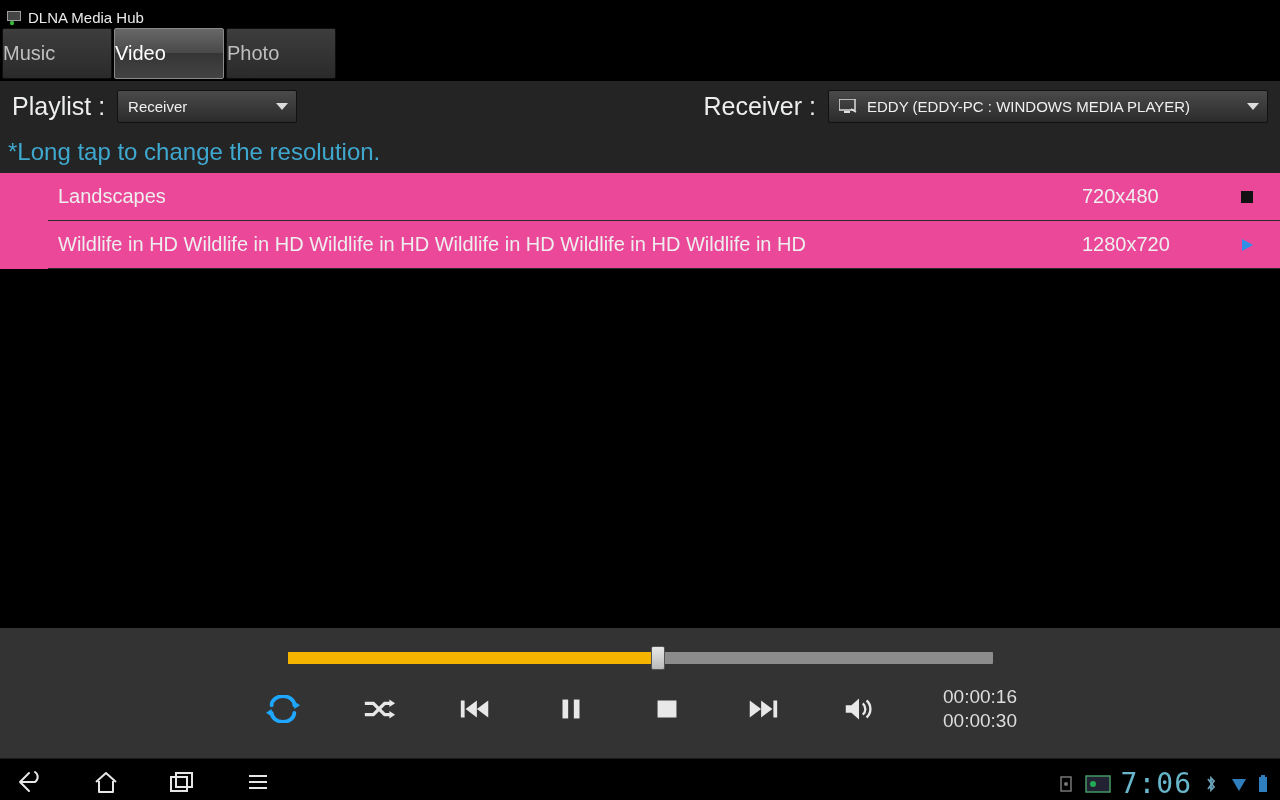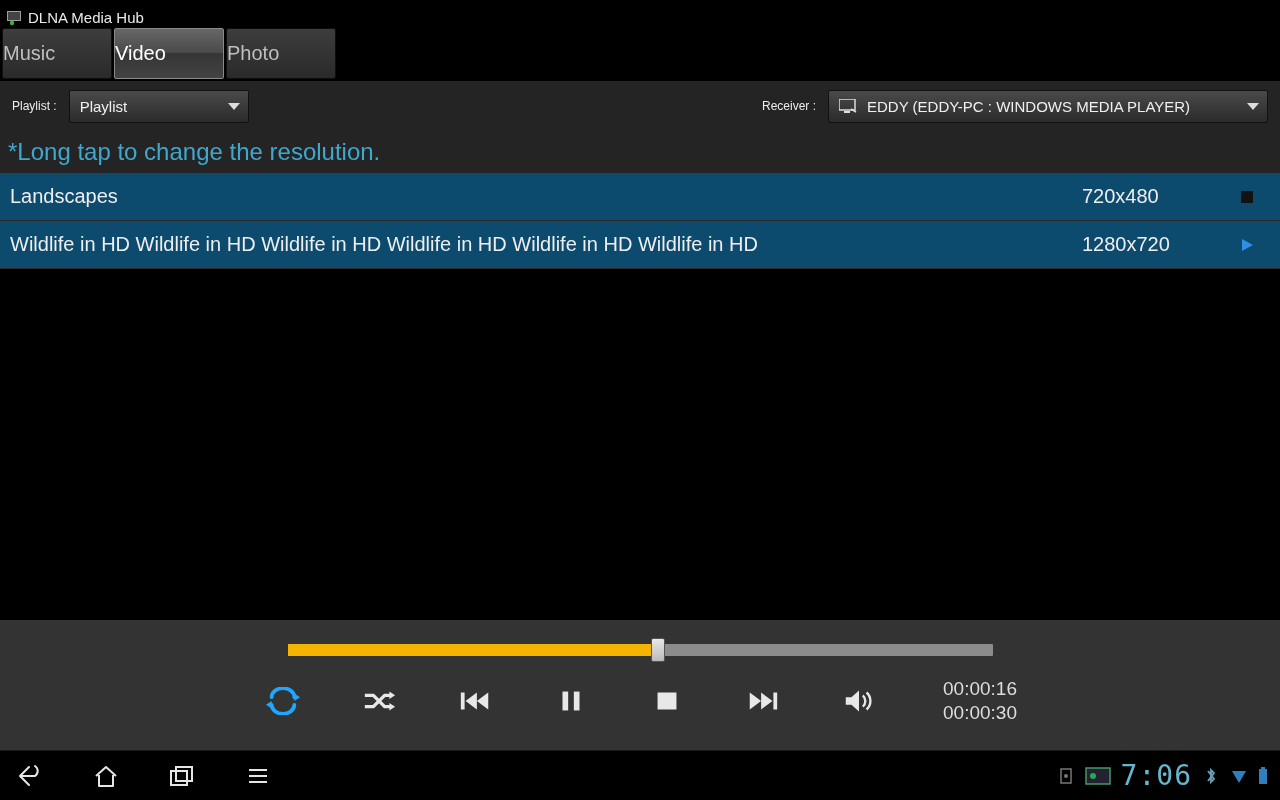--- a/index.html
+++ b/index.html
@@ -48,21 +48,21 @@
 .tab.left-edge { margin-left: 2px; }
 .selectors {
   height: 50px;
   background: #242424;
   display: flex;
   align-items: center;
   padding: 0 12px;
   justify-content: space-between;
 }
 .sel-group { display: flex; align-items: center; gap: 12px; }
-.sel-label { color: #ecedee; font-size: 12px; }
+.sel-label { color: #ecedee; font-size: 25px; }
 .dropdown {
   height: 33px;
   background: linear-gradient(#4a4a4a,#2b2b2b);
   border: 1px solid #111;
   border-radius: 2px;
   display: flex;
   align-items: center;
   padding: 0 8px 0 10px;
   color: #f0f0f0;
   font-size: 15px;
@@ -78,21 +78,21 @@
 }
 .receiver-icon { width: 18px; height: 14px; }
 .hint-bar {
   height: 42px;
   background: #242424;
   display: flex; align-items: center;
   padding: 0 8px;
   color: #3fa8cf;
   font-size: 24px;
 }
-.playlist { flex: 0 0 auto; background: #0c4a6e; }
+.playlist { flex: 0 0 auto; background: #ec4899; padding-left: 48px; }
 .row {
   height: 48px;
   display: flex;
   align-items: center;
   padding: 0 18px 0 10px;
   border-bottom: 1px solid #2a2a2a;
   color: #eee;
   font-size: 20px;
 }
 .row-title { flex: 1 1 auto; white-space: nowrap; overflow: hidden; text-overflow: ellipsis; padding-right: 20px;}
@@ -150,24 +150,24 @@
 .ctrl-btn { width: 40px; height: 40px; display:flex; align-items:center; justify-content:center; cursor:pointer;}
 .ctrl-btn svg { width: 34px; height: 28px; }
 .time-stack {
   margin-left: 8px;
   color: #ddd;
   font-size: 19px;
   line-height: 1.25;
   text-align: left;
 }
 .sysbar {
-  height: 50px;
+  height: 42px;
   background: #000;
   display: flex;
-  align-items: center;
+  align-items: flex-end;
   padding: 0 12px;
   border-top: 1px solid #1a1a1a;
 }
 .sysleft { display: flex; gap: 40px; align-items: center; }
 .sysbtn { width: 36px; height: 36px; display: flex; align-items: center; justify-content: center; }
 .sysbtn svg { width: 30px; height: 26px; stroke: #e6e6e6; fill: none; stroke-width: 2;}
 .sysright { margin-left: auto; display: flex; gap: 10px; align-items: center; }
 .clock { color: #68b6cc; font-size: 28px; font-family: monospace; letter-spacing: 1px;}
 .stat-icon { width: 18px; height: 18px; }
 </style>
@@ -194,21 +194,21 @@
     </div>
   <div class="tab">
       <span>Photo</span>
     </div>
 </div>
 
 <div class="selectors">
   <div class="sel-group">
     <span class="sel-label">Playlist :</span>
     <div class="dropdown" style="min-width:180px">
-      <span>Playlist</span>
+      <span>Receiver</span>
       <span class="dropdown-caret"></span>
     </div>
   </div>
   <div class="sel-group">
     <span class="sel-label">Receiver :</span>
     <div class="dropdown wide">
       <span class="receiver-icon">
         <svg viewBox="0 0 18 14">
             <rect x="0" y="0" width="16" height="11" fill="none" stroke="#ddd" stroke-width="1.5"></rect>
             <rect x="5" y="12" width="6" height="2" fill="#ddd"></rect>

